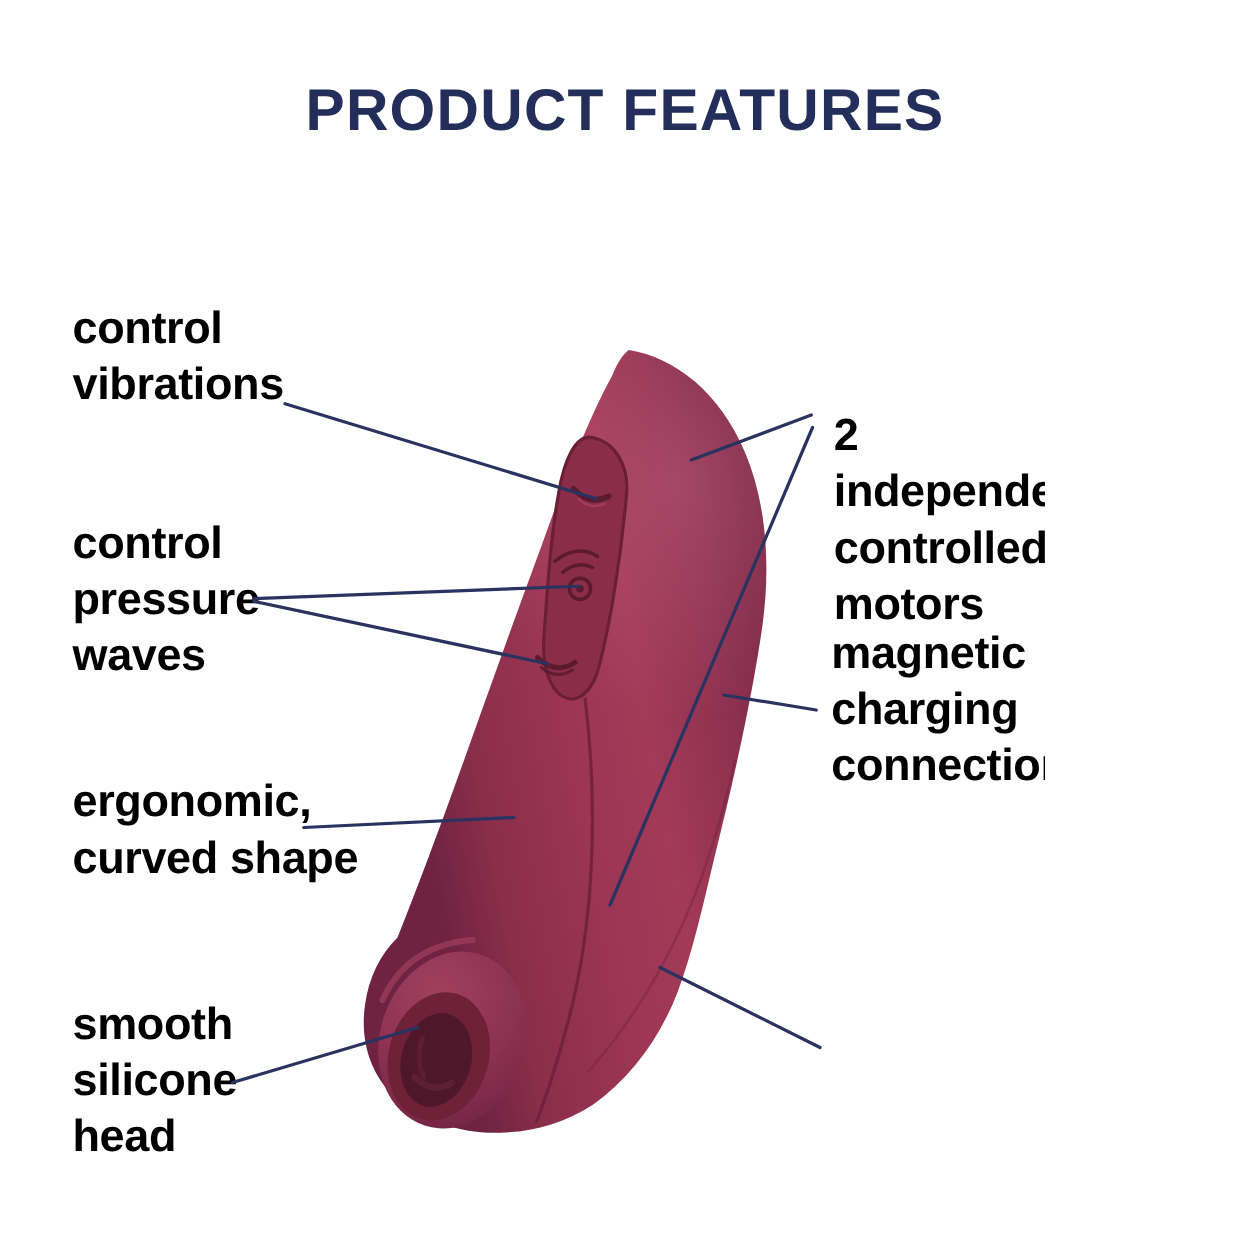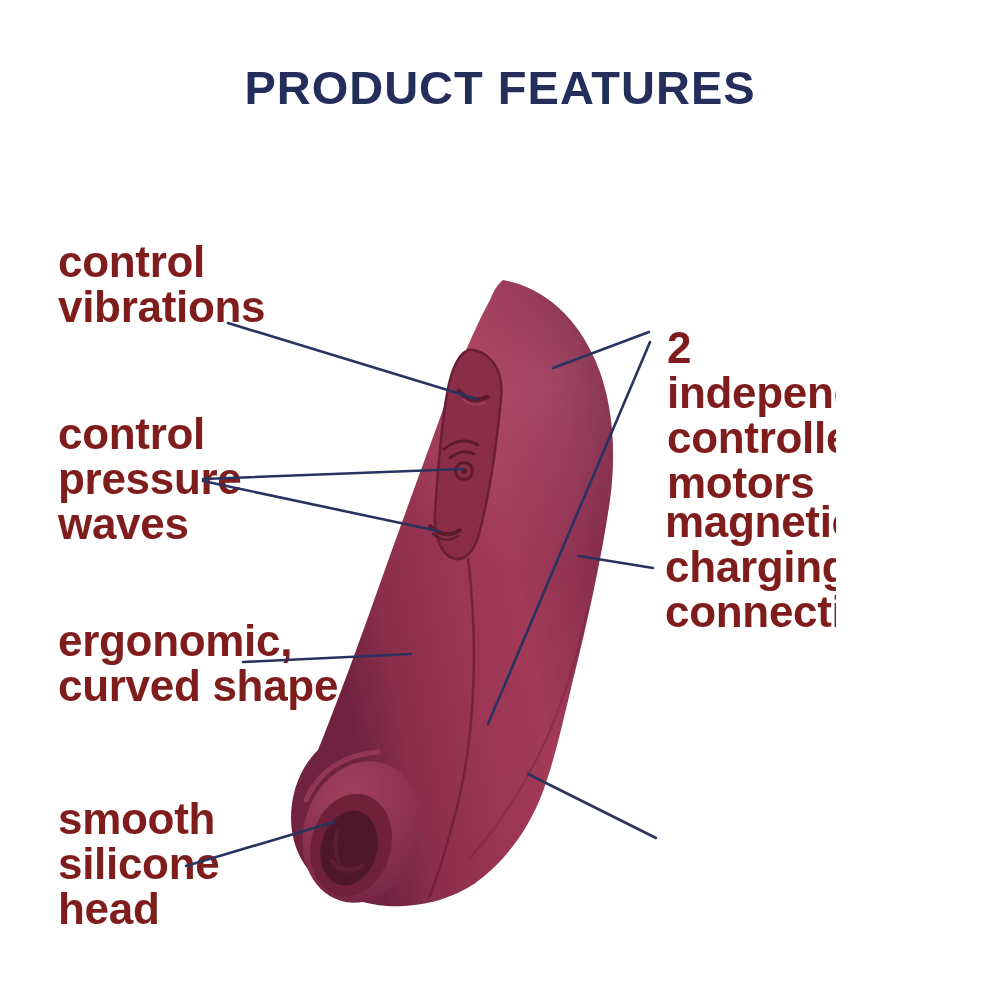--- a/index.html
+++ b/index.html
@@ -5,21 +5,21 @@
   html,body{margin:0;padding:0;background:#ffffff;}
   #stage{
     position:relative;width:836px;height:1000px;background:#ffffff;
     font-family:Liberation Sans, sans-serif;overflow:hidden;
   }
   #title{
     position:absolute;top:60px;left:0;width:1000px;text-align:center;
     font-size:47px;font-weight:700;letter-spacing:1px;color:#232e5a;
   }
   .lbl{
-    position:absolute;font-size:44px;font-weight:700;color:#7f1d1d;
+    position:absolute;font-size:36px;font-weight:700;color:#000000;
     line-height:45px;white-space:pre-line;letter-spacing:-0.3px;
   }
   #lbl-vibrations{left:58px;top:239px;}
   #lbl-pressure{left:58px;top:411px;}
   #lbl-ergonomic{left:58px;top:618px;}
   #lbl-smooth{left:58px;top:796px;}
   #lbl-motors{left:667px;top:283px;margin-top:42px;}
   #lbl-magnetic{left:665px;top:499px;}
   #lbl-connect{left:667px;top:749px;}
   #diagram{position:absolute;left:0;top:0;}

